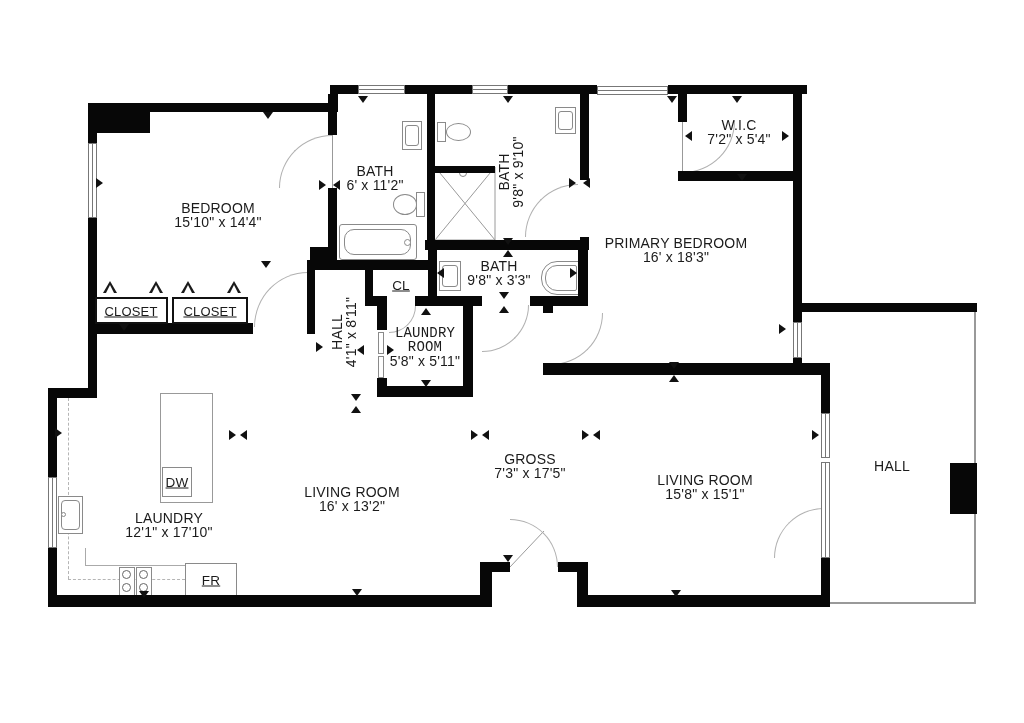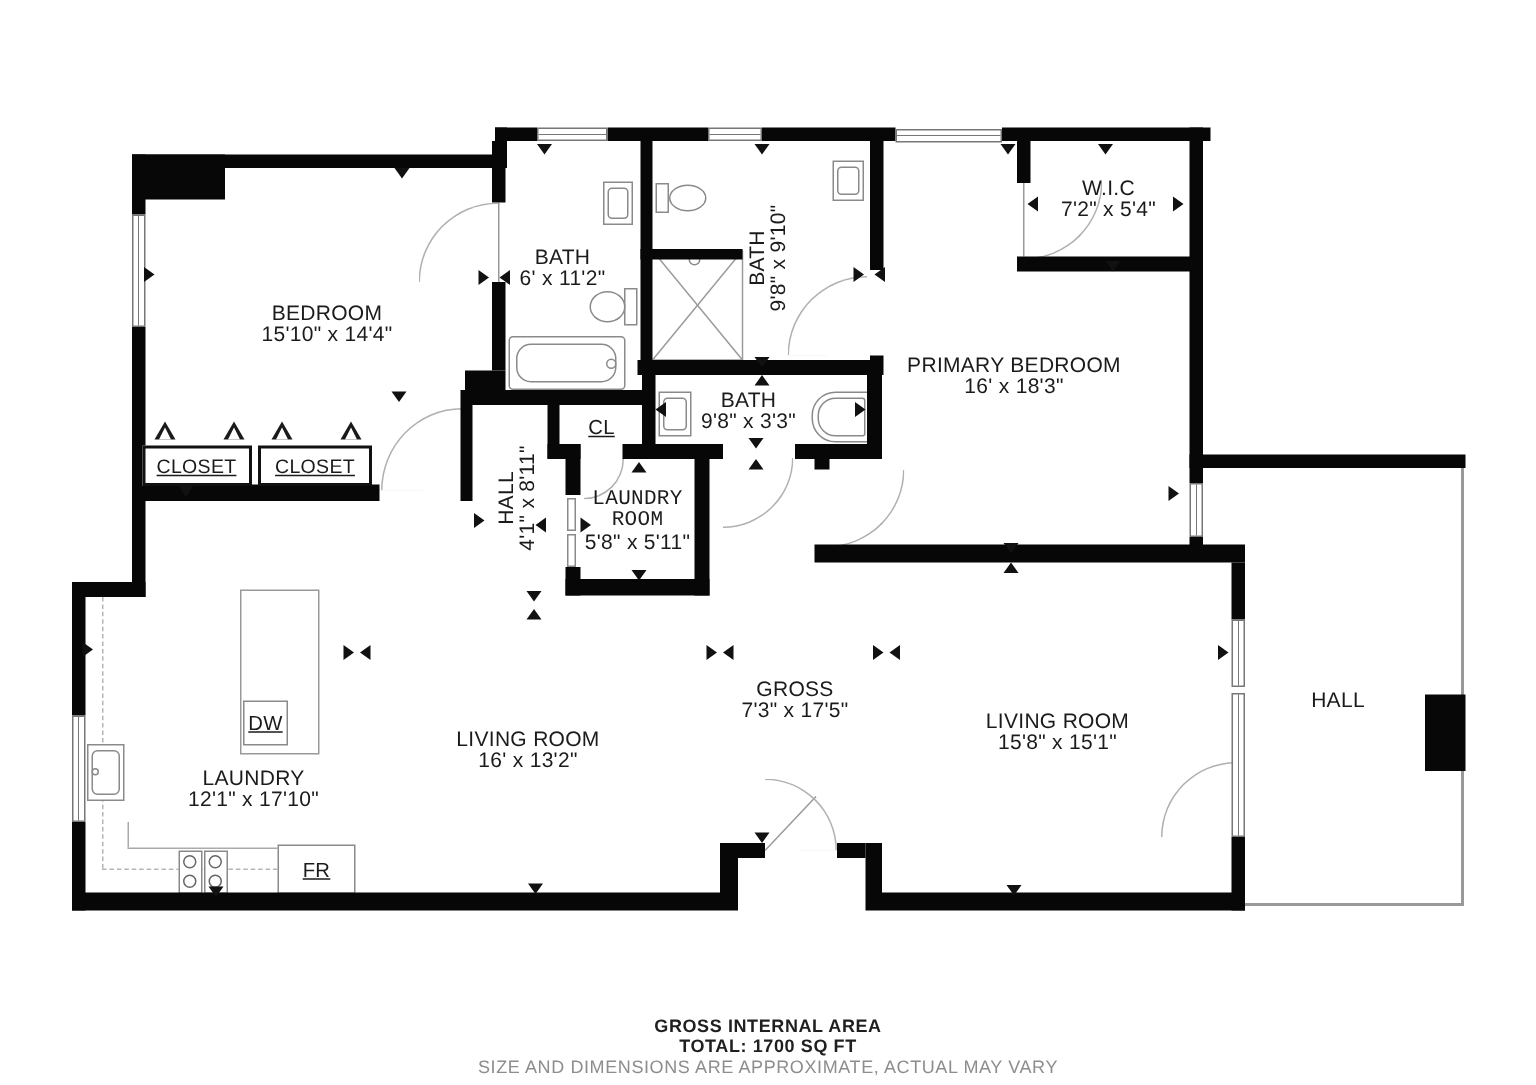--- a/index.html
+++ b/index.html
@@ -303,19 +303,14 @@
   <div class="room-label" style="left:892px;top:466px">
     <div class="name">HALL</div>
   </div>
 
   <div class="small-label" style="left:131px;top:311px;font-size:13px">CLOSET</div>
   <div class="small-label" style="left:210px;top:311px;font-size:13px">CLOSET</div>
   <div class="small-label" style="left:401px;top:285px">CL</div>
   <div class="small-label" style="left:177px;top:482px">DW</div>
   <div class="small-label" style="left:211px;top:580px">FR</div>
 
-  <div class="footer" style="top:678px">
-    <div class="f1">GROSS INTERNAL AREA</div>
-    <div class="f2">TOTAL: 1700 SQ FT</div>
-    <div class="f3">SIZE AND DIMENSIONS ARE APPROXIMATE, ACTUAL MAY VARY</div>
-  </div>
 
 </div>
 
 </body></html>

